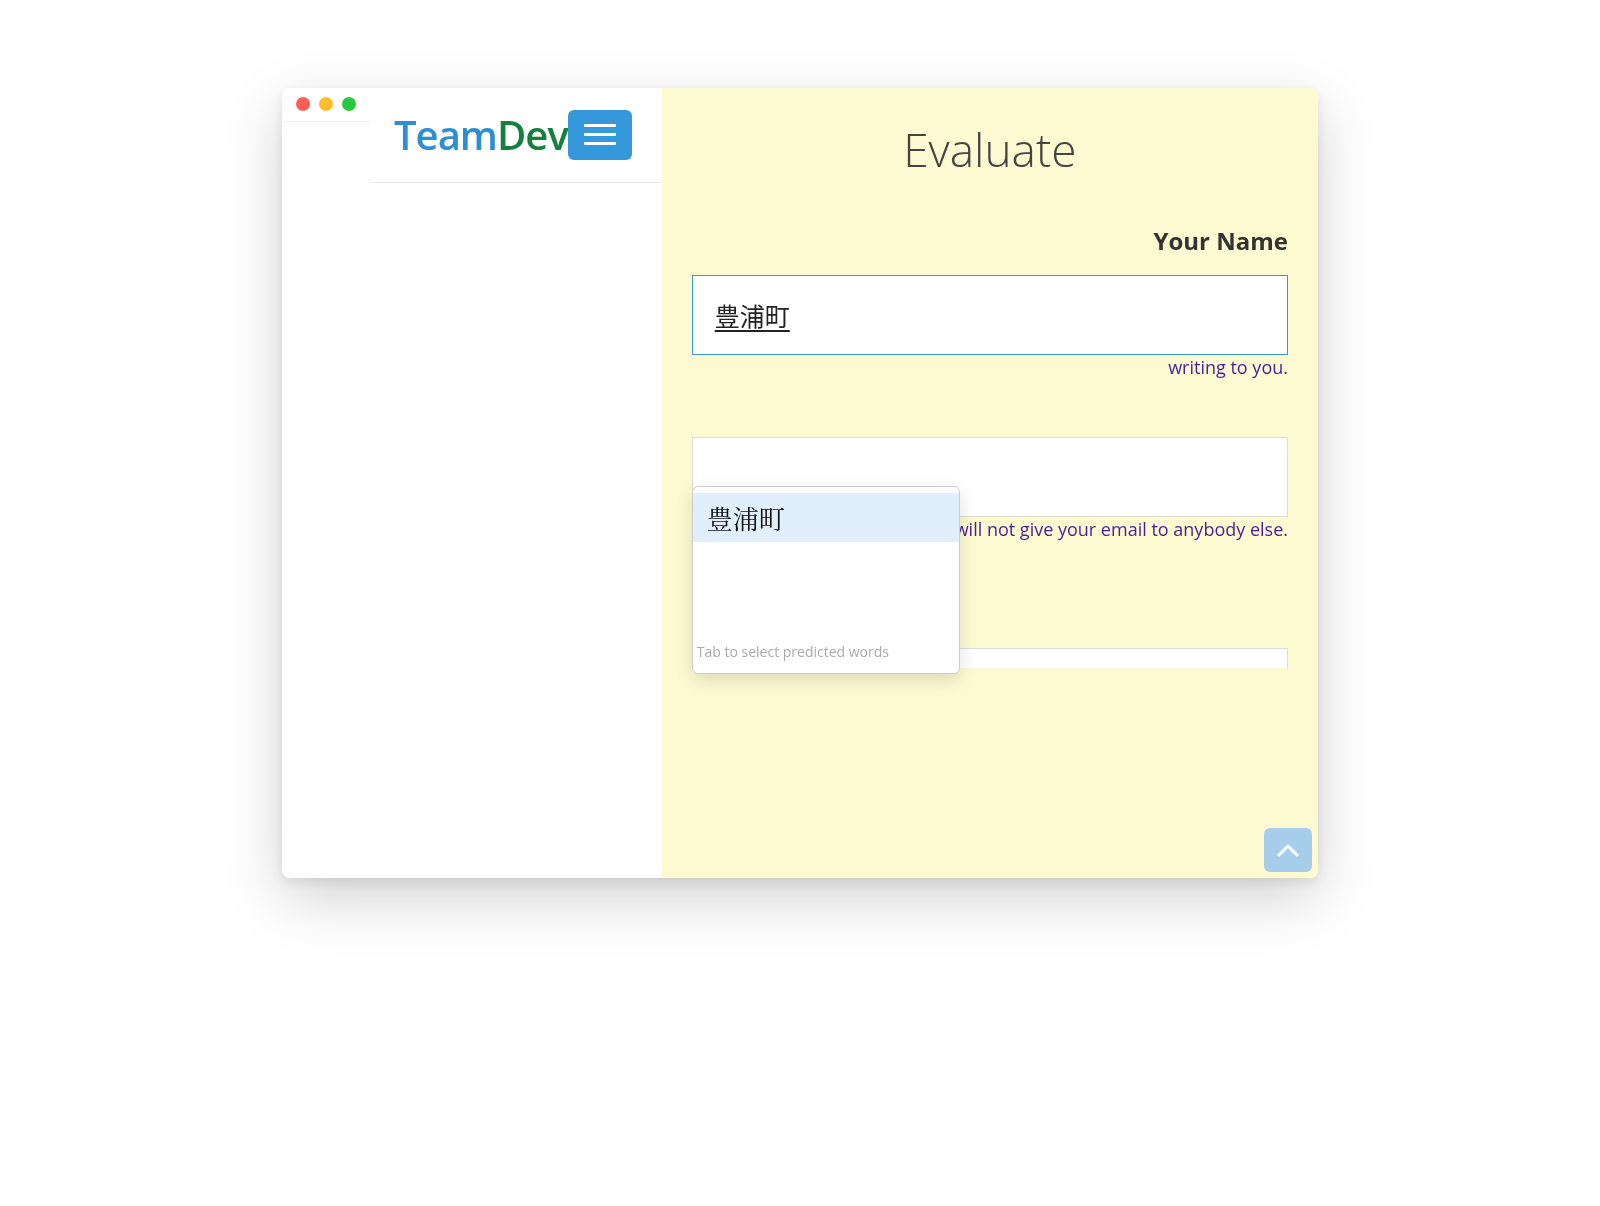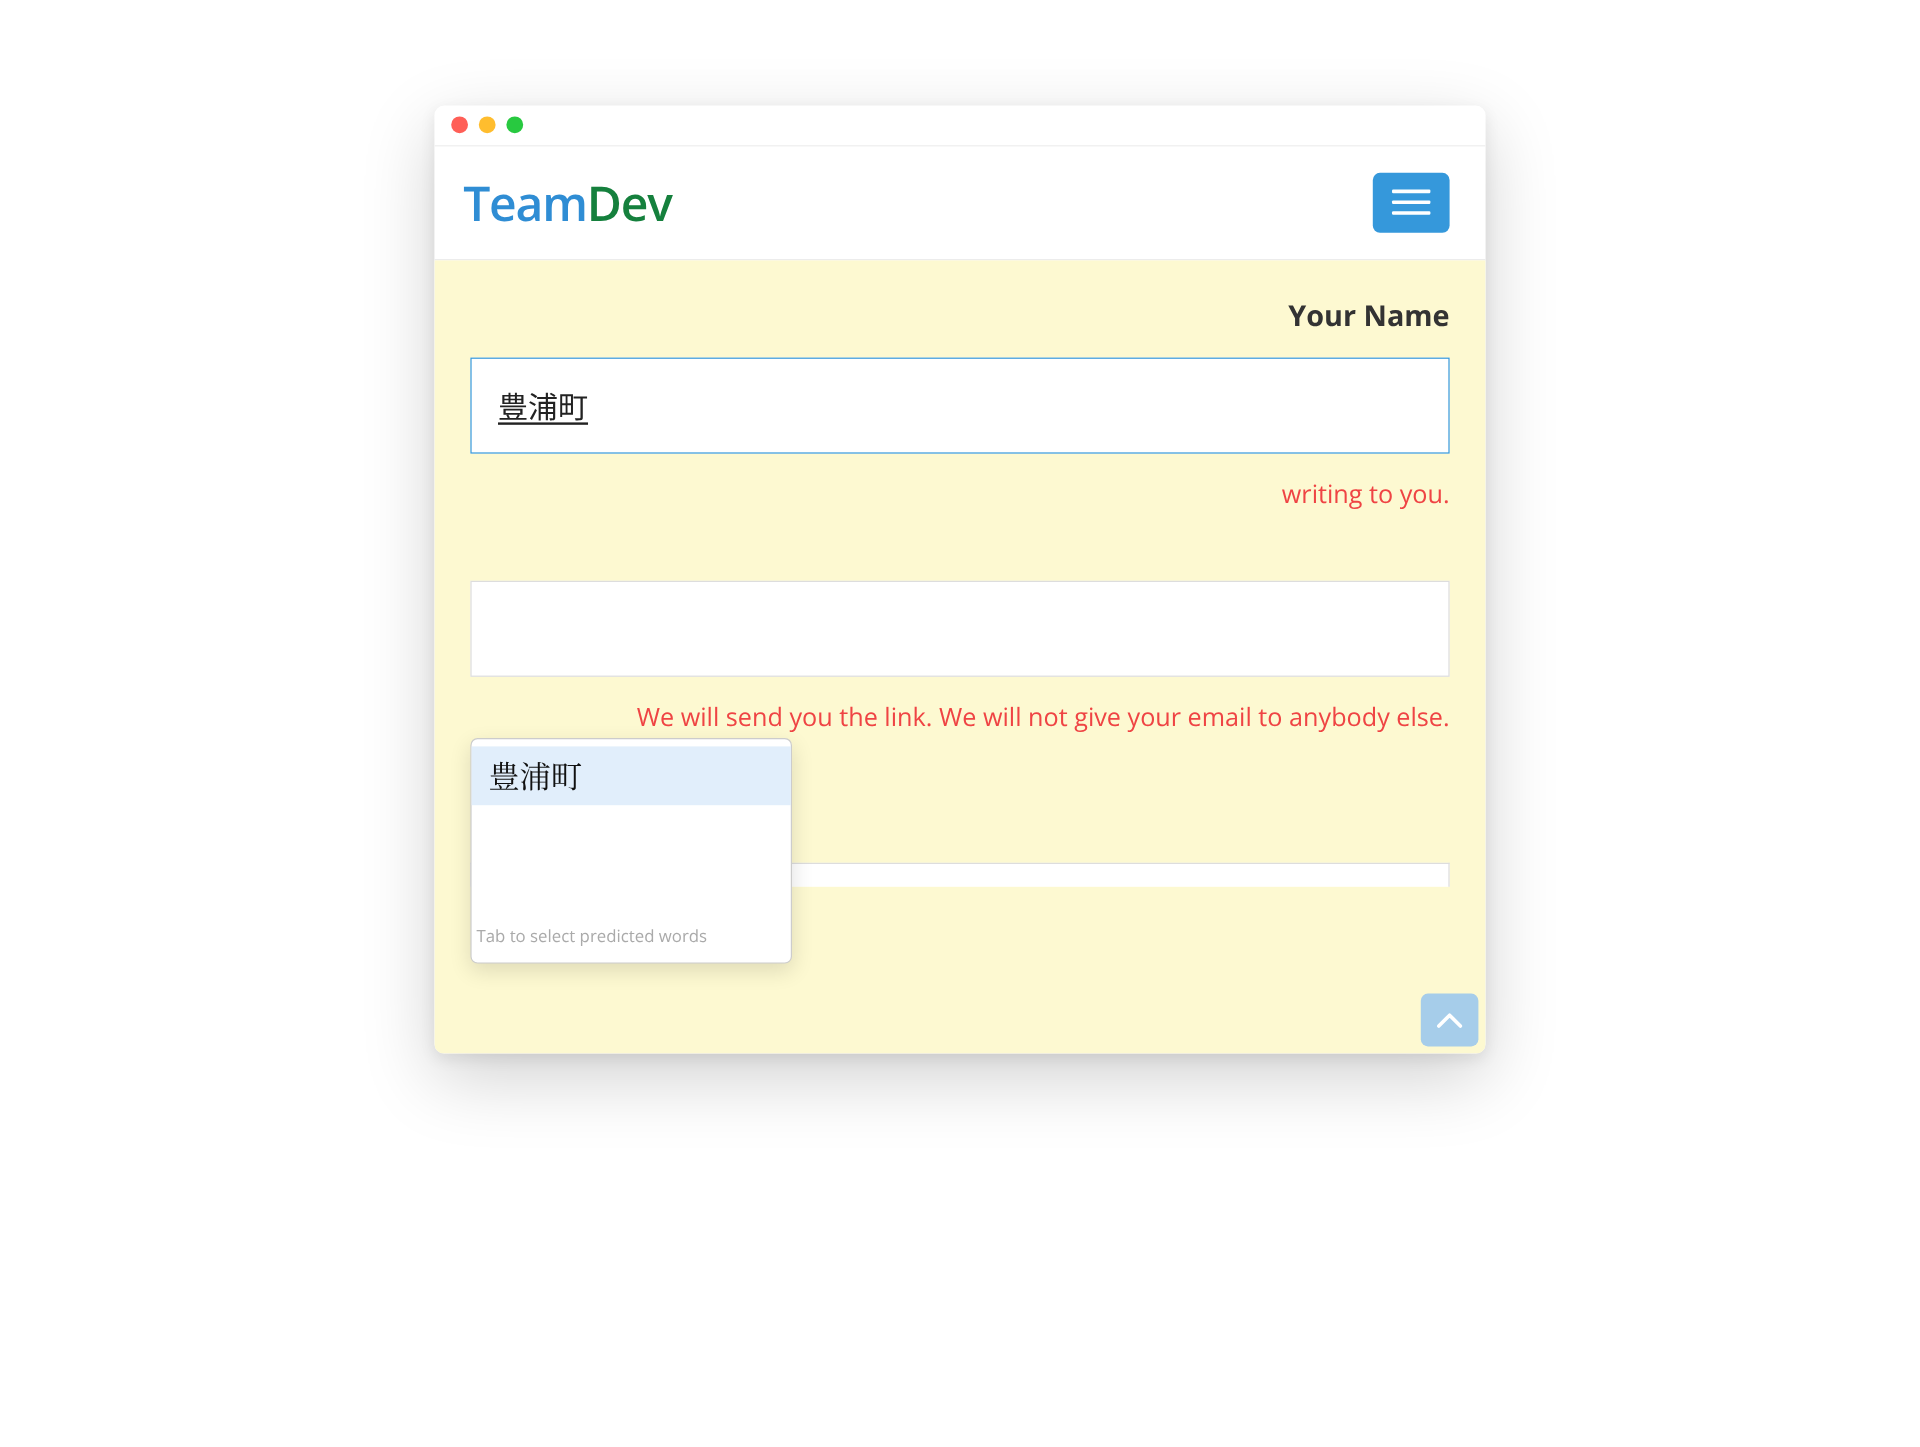--- a/index.html
+++ b/index.html
@@ -7,28 +7,27 @@
       font-family: -apple-system, BlinkMacSystemFont, "Segoe UI", "Open Sans", sans-serif;
       background: #fff;
       width: 1280px;
       height: 965px;
       margin: 0 auto;
       display: flex;
       align-items: center;
       justify-content: center;
     }
     .window {
-      width: 876px;
+      width: 1036px;
       height: 790px;
       background: #fff;
       border-radius: 8px;
       box-shadow: 0 20px 60px rgba(0,0,0,0.18), 0 4px 12px rgba(0,0,0,0.08);
       overflow: hidden;
       display: flex;
-      flex-direction: column;
       position: relative;
     }
     .titlebar {
       height: 34px;
       display: flex;
       align-items: center;
       padding: 0 14px;
       gap: 9px;
       border-bottom: 1px solid #eee;
     }
@@ -116,23 +115,22 @@
     }
     .ime-text {
       font-family: "Hiragino Kaku Gothic Pro", "Noto Sans CJK JP", "Meiryo", sans-serif;
       font-size: 25px;
       text-decoration: underline;
       text-underline-offset: 4px;
       text-decoration-thickness: 2px;
       color: #222;
     }
     .helper-text {
-      font-size: 21px;
-      color: #ef4444;
-      margin-top: 20px;
+      font-size: 18px;
+      color: #4c1d95;
     }
     .field-group {
       margin-bottom: 56px;
       text-align: right;
     }
     .field-group.second {
       margin-top: 58px;
     }
     .ime-popup {
       position: absolute;
@@ -200,20 +198,21 @@
     </div>
     <button class="hamburger">
       <span></span>
       <span></span>
       <span></span>
     </button>
   </div>
 
   <div class="content">
     <div class="content-inner">
+      <h1 class="page-title">Evaluate</h1>
 
       <div class="field-group">
         <div class="field-label">Your Name</div>
         <div class="text-input">
           <span class="ime-text">豊浦町</span>
         </div>
         <div class="helper-text" style="padding-left:268px;">writing to you.</div>
       </div>
 
       <div class="field-group second">

